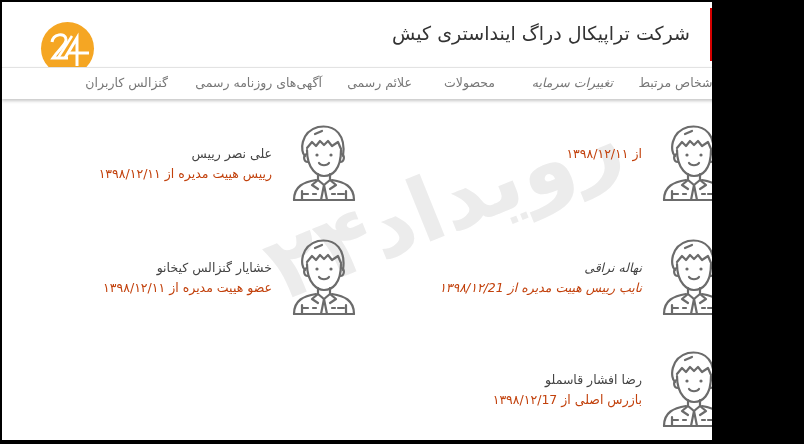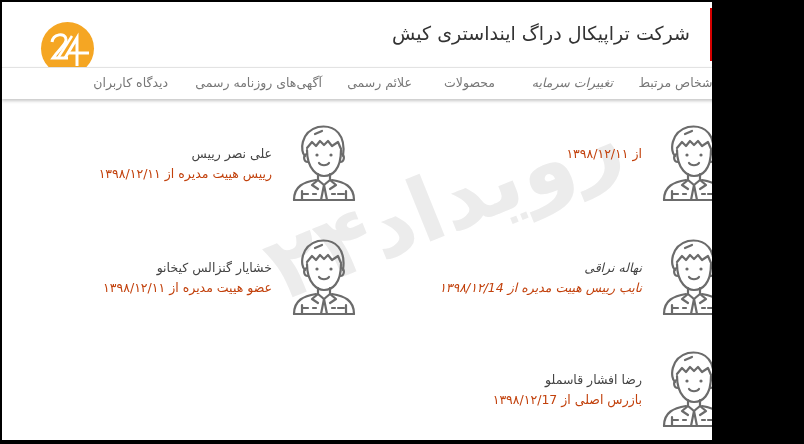--- a/index.html
+++ b/index.html
@@ -91,21 +91,21 @@
     </div>
   </div>
 
   <div class="tabbar">
     <div class="tab active" style="right:21px;margin-top:9px;">معرفی</div>
     <div class="tab" style="right:84px;">اشخاص مرتبط</div>
     <div class="tab" style="right:187px;font-style:italic;">تغییرات سرمایه</div>
     <div class="tab" style="right:305px;">محصولات</div>
     <div class="tab" style="right:388px;">علائم رسمی</div>
     <div class="tab" style="right:478px;">آگهی‌های روزنامه رسمی</div>
-    <div class="tab" style="right:632px;">دیدگاه کاربران</div>
+    <div class="tab" style="right:632px;">گنزالس کاربران</div>
     <div class="tab-underline"></div>
   </div>
 
   <div class="side-strip"></div>
 
   <div class="watermark">رویداد۲۴</div>
 
   <div class="card" style="left:398px; top:120px;">
     <svg class="avatar" viewBox="0 0 72 80">
       <g fill="none" stroke="#6b6b6b" stroke-width="2.2" stroke-linecap="round" stroke-linejoin="round">
@@ -181,21 +181,21 @@
         <path d="M6 78 L 66 78"></path>
         <path d="M14 72 L 20 72 M 50 72 L 56 72 M 25 72 L 28 72 M 44 72 L 47 72"></path>
         <path d="M14 78 L 14 69 M 58 78 L 58 69"></path>
         <path d="M27 12 L 34 9"></path>
       </g>
       <circle cx="29" cy="33" r="1.6" fill="#6b6b6b"></circle>
         <circle cx="43" cy="33" r="1.6" fill="#6b6b6b"></circle>
     </svg>
     <div class="person-text">
       <div class="person-name">نهاله نراقی</div>
-      <div class="person-role">نایب رییس هییت مدیره از ۱۳۹۸/۱۲/14</div>
+      <div class="person-role">نایب رییس هییت مدیره از ۱۳۹۸/۱۲/21</div>
     </div>
   </div>
 
   <div class="card" style="left:28px; top:234px;">
     <svg class="avatar" viewBox="0 0 72 80">
       <g fill="none" stroke="#6b6b6b" stroke-width="2.2" stroke-linecap="round" stroke-linejoin="round">
         <path d="M17 34 C 12 30, 12 10, 30 5 C 48 2, 58 14, 55 34"></path>
         <path d="M19 26 L 24 20 L 28 24 L 32 19 L 36 23 L 40 19 L 44 24 L 50 20 L 53 27"></path>
         <path d="M19 28 C 19 48, 30 54, 36 54 C 44 54, 53 48, 53 28"></path>
         <path d="M19 32 C 15 32, 15 40, 20 40"></path>

